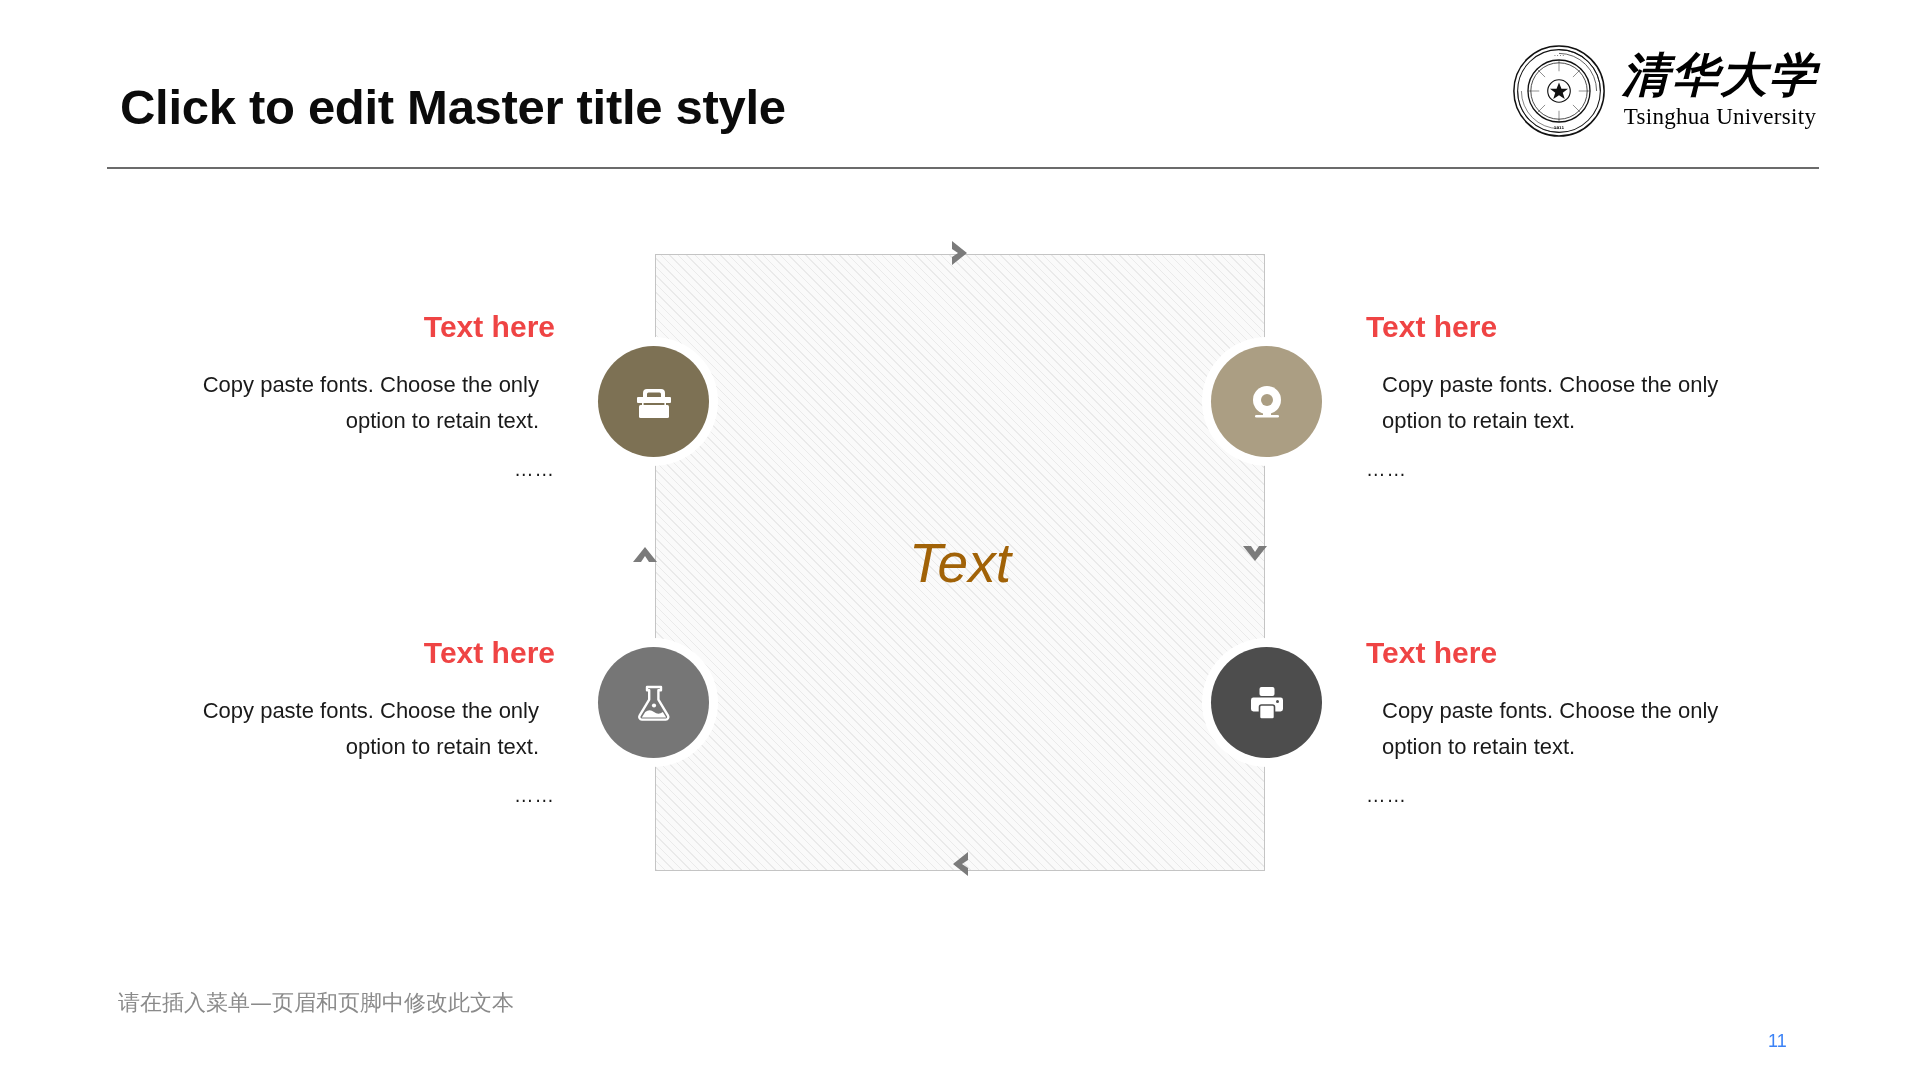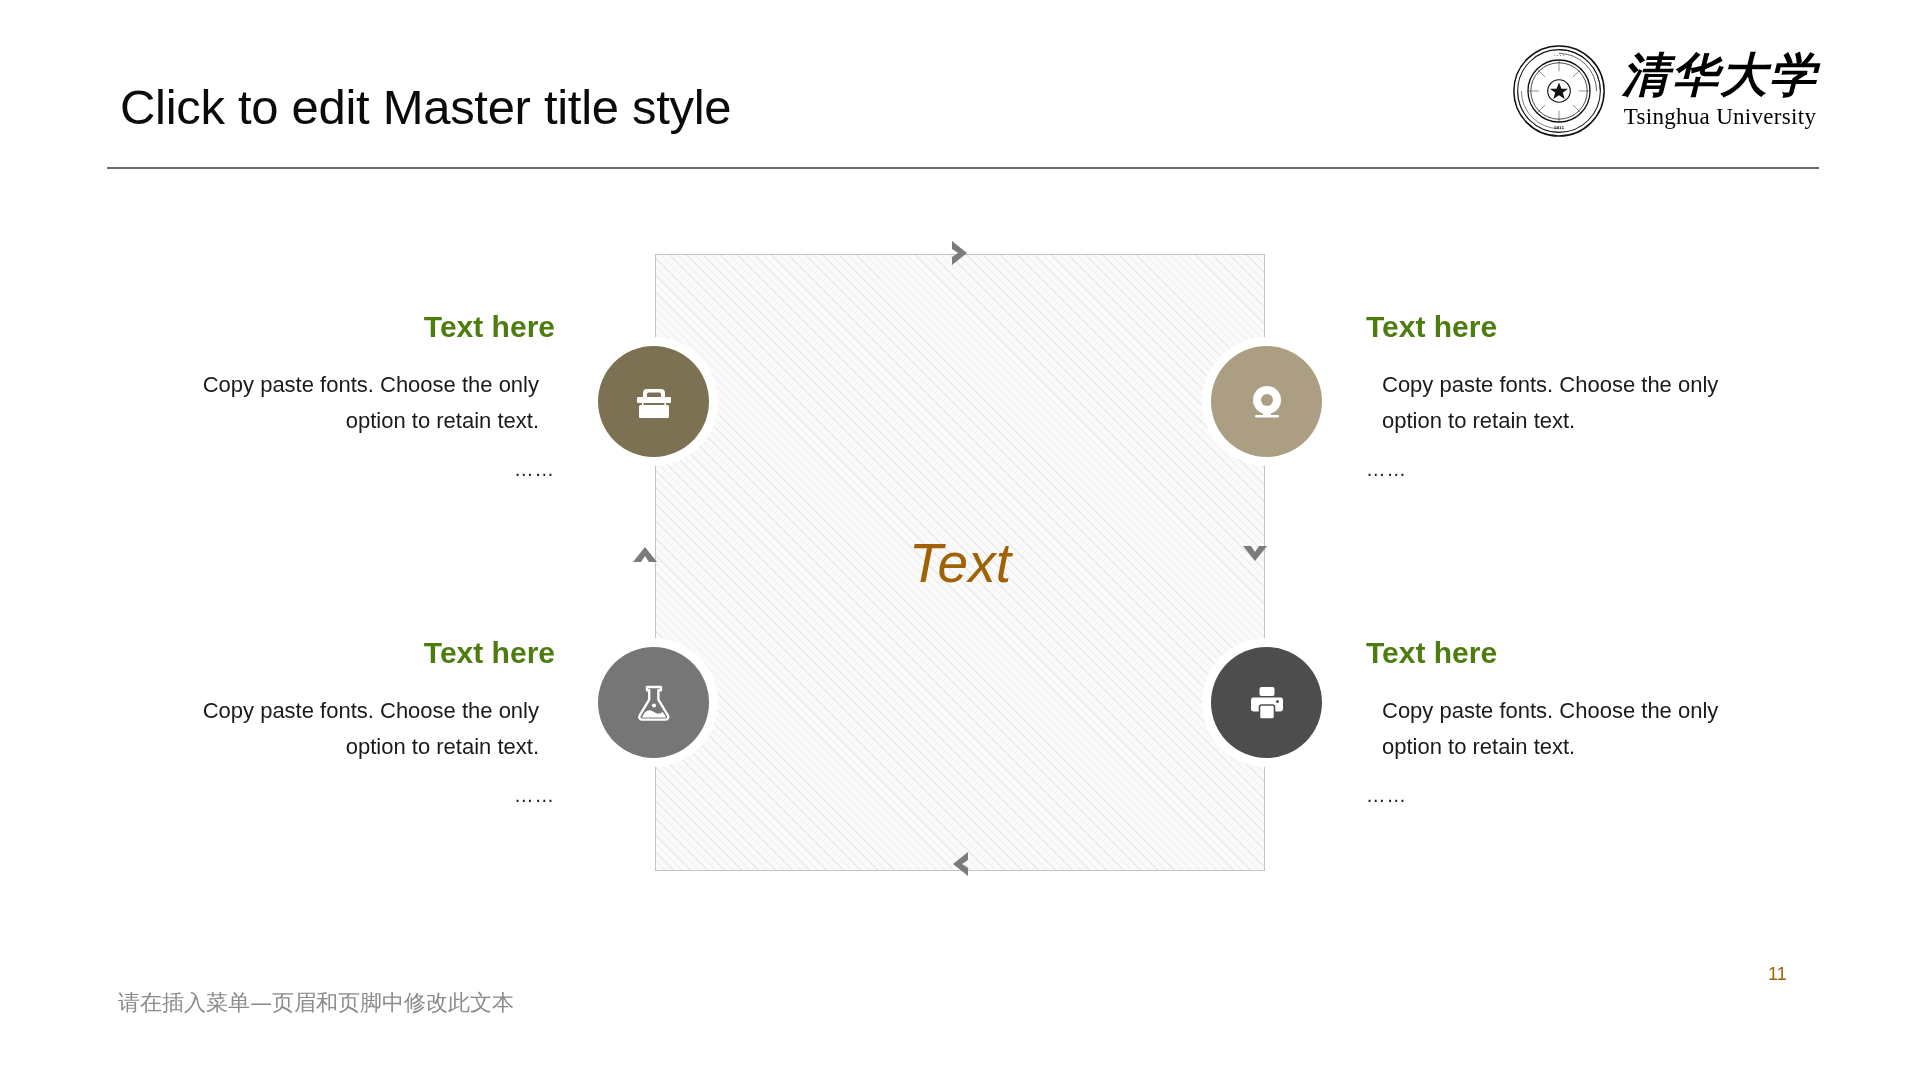--- a/index.html
+++ b/index.html
@@ -15,21 +15,21 @@
     font-family: "Liberation Sans", sans-serif;
     color: #000000;
   }
 
   
   .slide-title {
     position: absolute;
     left: 120px;
     top: 82px;
     font-size: 49px;
-    font-weight: normal;
+    font-weight: bold;
     letter-spacing: -0.3px;
     color: #0b0b0b;
     white-space: nowrap;
     line-height: 1.05;
   }
   .title-rule {
     position: absolute;
     left: 107px;
     top: 167px;
     width: 1712px;
@@ -150,21 +150,21 @@
   .txt-right { left: 1366px; text-align: left; }
 
   .tb-tl { top: 310px; }
   .tb-tr { top: 310px; }
   .tb-bl { top: 636px; }
   .tb-br { top: 636px; }
 
   .txt-head {
     font-size: 30px;
     font-weight: bold;
-    color: #4d7c0f;
+    color: #ef4444;
     line-height: 1.1;
     margin: 0 0 24px 0;
   }
   .txt-body {
     font-size: 22px;
     color: #1a1a1a;
     line-height: 1.62;
     margin: 16px;
   }
   .txt-dots {
@@ -181,23 +181,23 @@
     left: 118px;
     top: 988px;
     font-size: 22px;
     color: #8a8a8a;
     font-family: "DejaVu Sans", sans-serif;
     white-space: nowrap;
   }
   .page-number {
     position: absolute;
     left: 1768px;
-    top: 964px;
+    top: 1031px;
     font-size: 18px;
-    color: #a16207;
+    color: #3b82f6;
   }
 </style>
 </head>
 <body>
 
 <div class="slide-title">Click to edit Master title style</div>
 
 <div class="title-rule"></div>
 
 <div class="logo-block">

